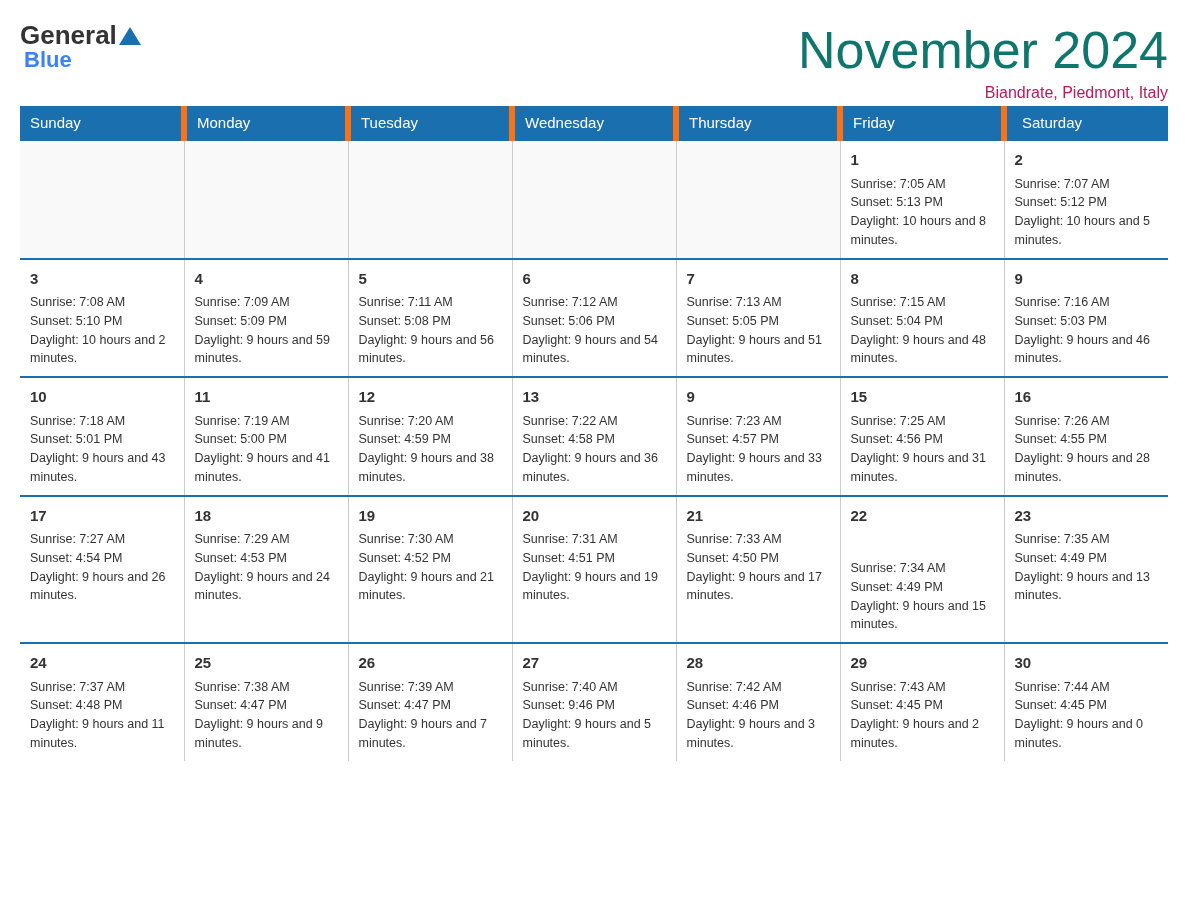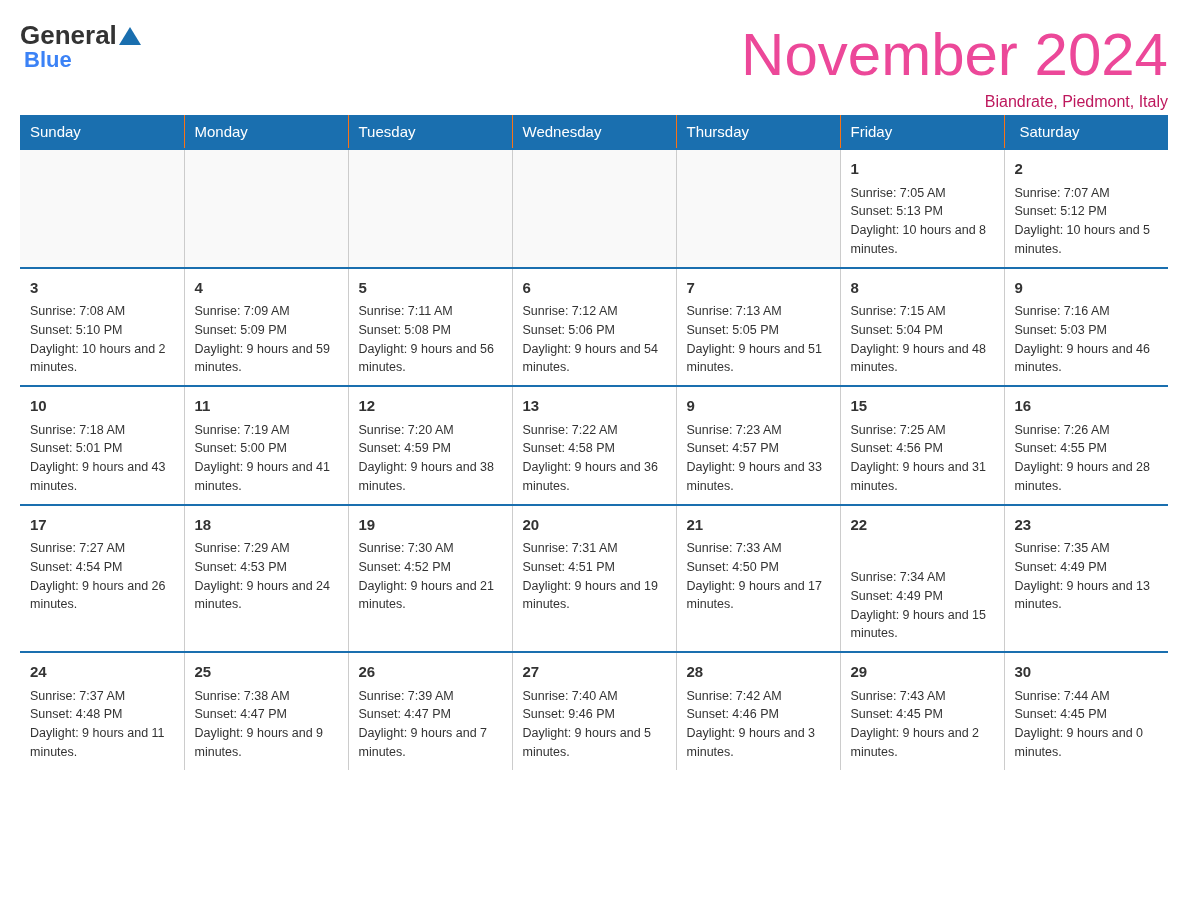--- a/index.html
+++ b/index.html
@@ -31,41 +31,41 @@
       color: #3b82f6;
       font-size: 22px;
       font-weight: bold;
       margin-top: -4px;
       margin-left: 4px;
     }
     .title-block {
       text-align: right;
     }
     .month-title {
-      font-size: 60px;
+      font-size: 52px;
       font-weight: normal;
-      color: #ec4899;
+      color: #0f766e;
     }
     .location {
       font-size: 16px;
       color: #be185d;
       margin-top: 4px;
     }
     .calendar {
       width: 100%;
       border-collapse: collapse;
     }
     .calendar thead tr th {
       background-color: #1a6faf;
       color: #fff;
       text-align: left;
       padding: 8px 10px;
       font-size: 15px;
       font-weight: normal;
-      border-right: 1px solid #f97316;
+      border-right: 6px solid #f97316;
     }
     .calendar thead tr th:last-child {
       border-right: none;
       padding-left: 15px;
     }
     .calendar tbody tr {
       border-top: 2px solid #1a6faf;
     }
     .calendar tbody tr td {
       vertical-align: top;

